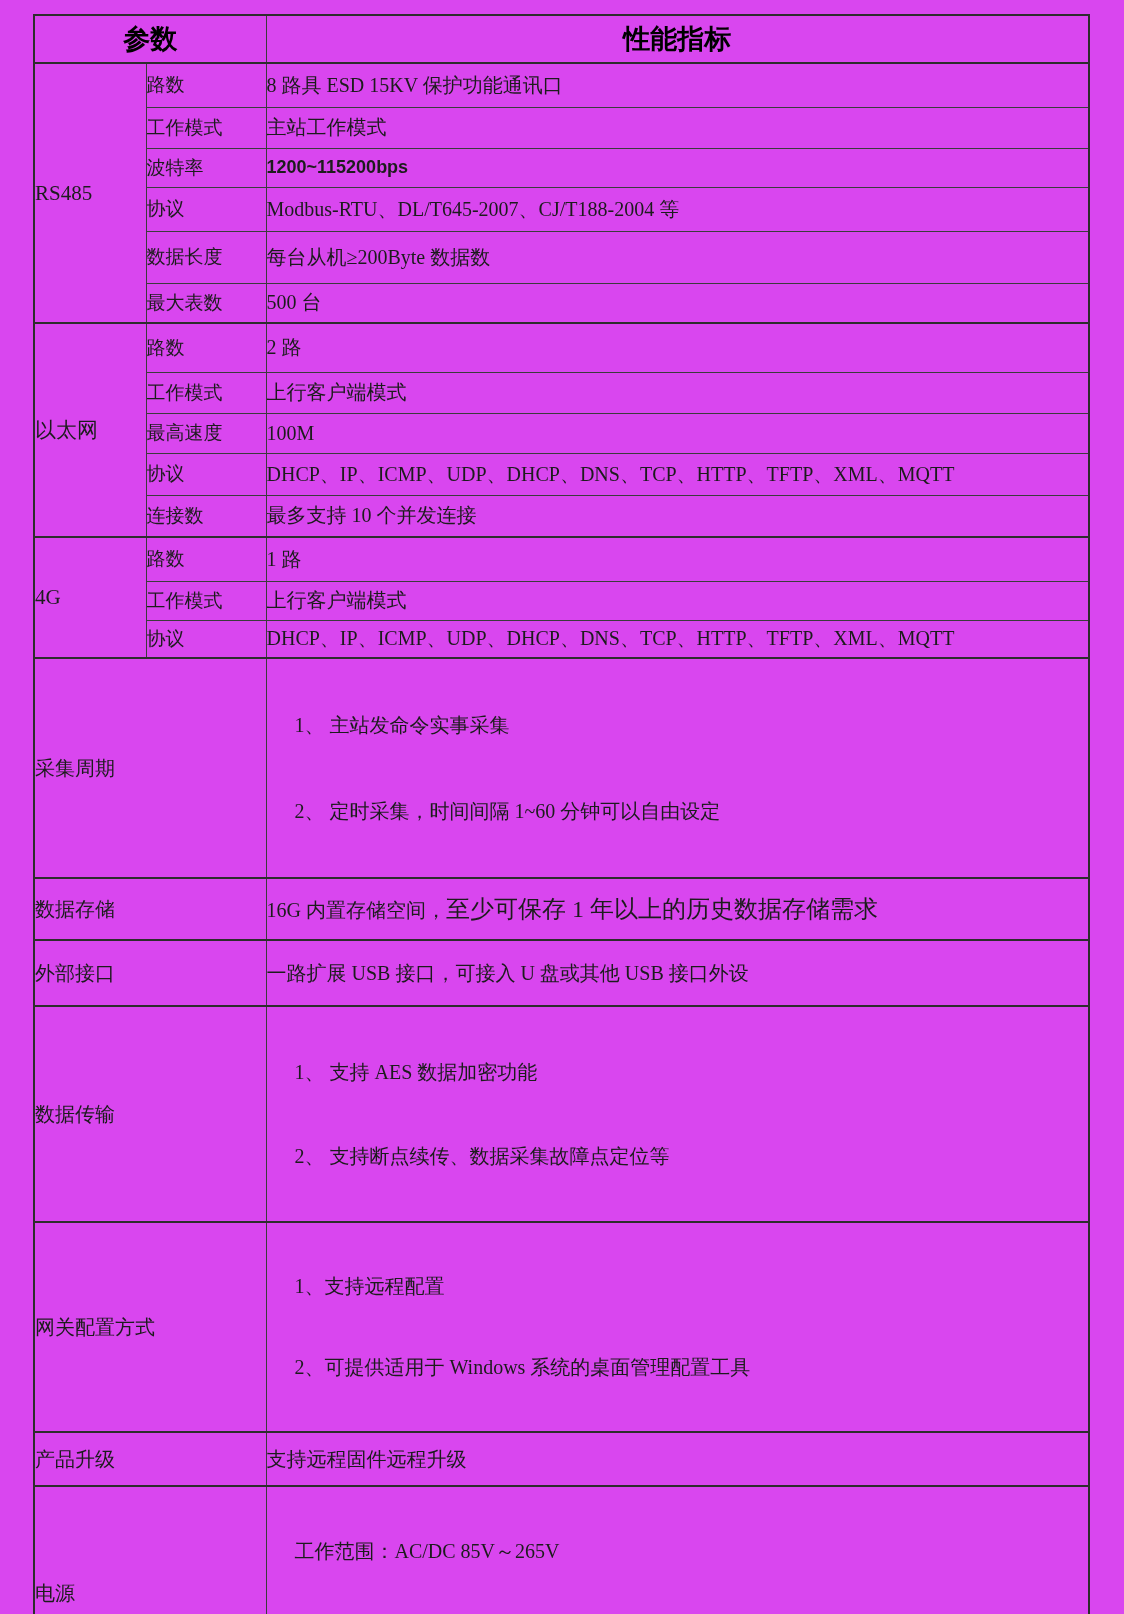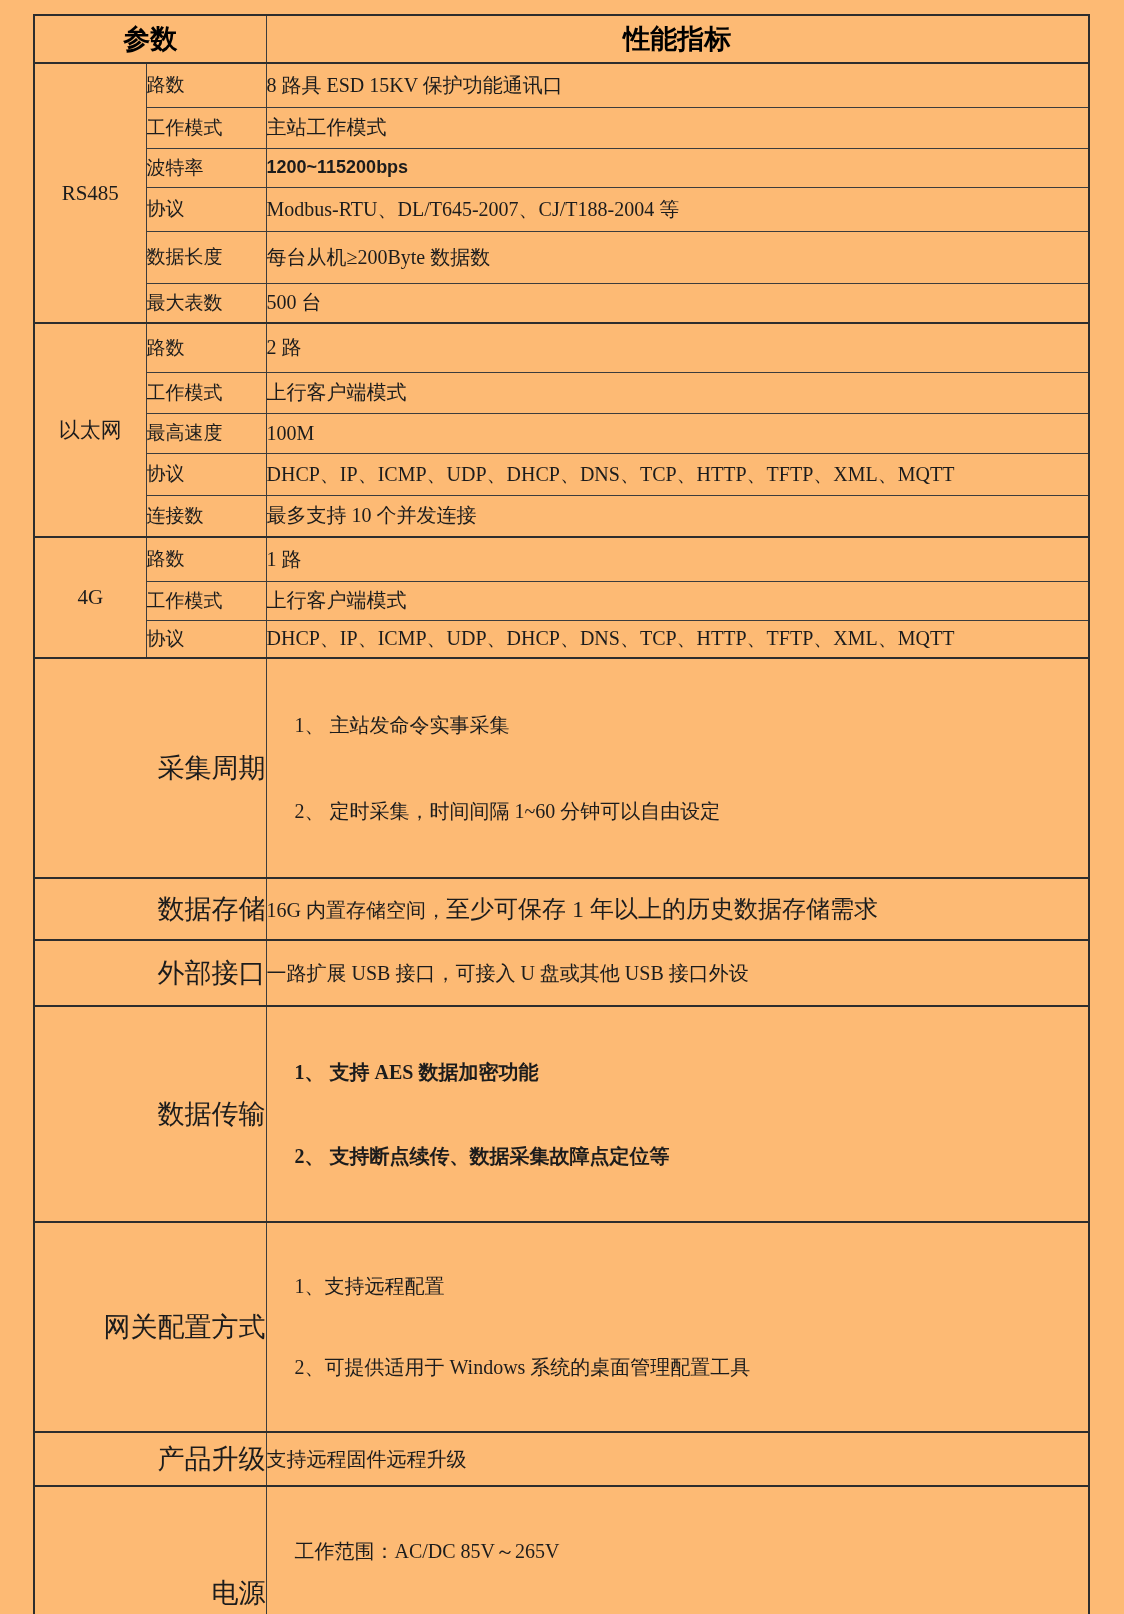--- a/index.html
+++ b/index.html
@@ -1,20 +1,20 @@
 <!DOCTYPE html>
 <html><head>
 <meta charset="utf-8">
 <style>
   html, body { margin: 0; padding: 0; background: #ffffff; }
   .page {
     position: relative;
     width: 1124px;
     height: 1614px;
-    background: #fdba74;
+    background: #d946ef;
     font-family: "Liberation Serif", "DejaVu Serif", serif;
     color: #1c1c1c;
     overflow: hidden;
   }
   table.spec {
     position: absolute;
     left: 33px;
     top: 14px;
     width: 1057px;
     border-collapse: collapse;
@@ -32,48 +32,48 @@
   tr.sec > th, tr.sec > td { border-top: 2px solid #2d2d2d; }
   thead th {
     border-bottom: 2px solid #2d2d2d;
     font-family: "Liberation Sans", "DejaVu Sans", sans-serif;
     font-weight: bold;
     font-size: 27px;
     text-align: center;
     color: #000000;
   }
   .group-cell {
-    text-align: center;
+    text-align: left;
     font-size: 21px;
   }
   .sub-cell {
     padding-left: 10px;
     font-size: 19px;
     margin-top: 15px;
   }
   .merged-cell {
-    text-align: right;
-    font-size: 27px;
+    text-align: left;
+    font-size: 20px;
   }
   .value-cell {
     padding-left: 13px;
     padding-right: 8px;
     font-size: 20px;
     white-space: pre-wrap;
   }
   .value-cell div { white-space: pre-wrap; padding-left: 28px; }
   .baud {
     font-family: "Liberation Sans", "DejaVu Sans", sans-serif;
     font-weight: 700;
     font-size: 18px;
     margin-left: 32px;
   }
   .storage-em { font-size: 24px; }
   .lh40 div { line-height: 40px; }
-  .lh38 div { line-height: 38px; font-weight: bold; }
+  .lh38 div { line-height: 38px; }
   .lh37 div { line-height: 37px; }
   .lh35 div { line-height: 35px; }
 </style>
 </head>
 <body>
 
 <div class="page">
   <table class="spec">
     <colgroup>
       <col class="c-group">

